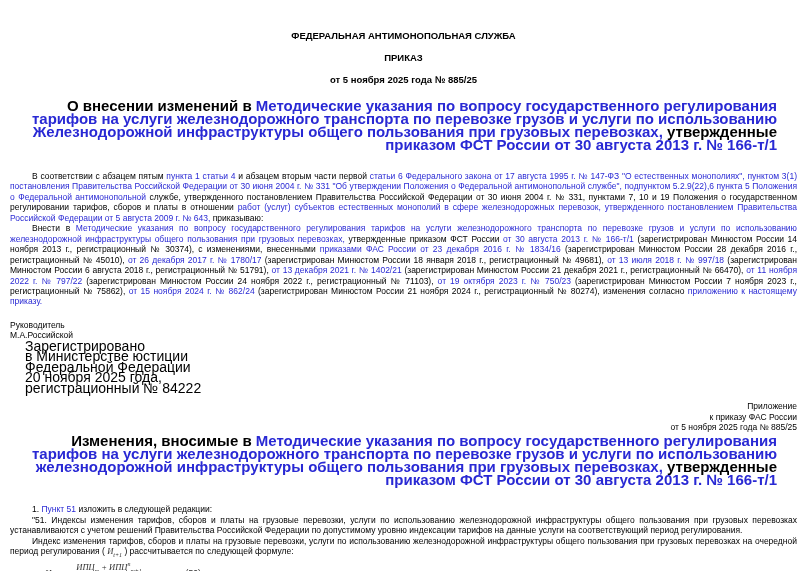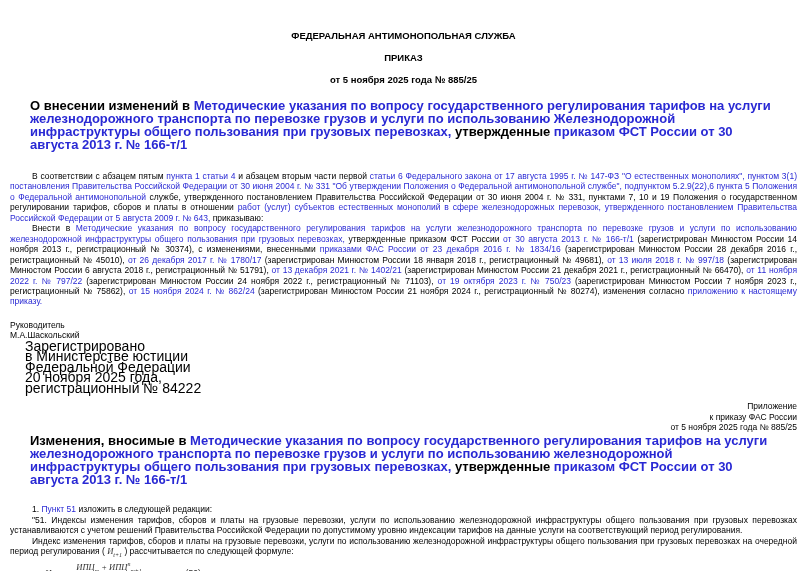--- a/index.html
+++ b/index.html
@@ -4,21 +4,21 @@
 <style>
   html,body{margin:0;padding:0;background:#ffffff;}
   body{
     width:807px;height:571px;overflow:hidden;
     font-family:"Liberation Sans", sans-serif;
     color:#000;
     -webkit-font-smoothing:antialiased;
   }
   .page{padding:30px 10px 0 10px;}
   .hdr{font-size:9.5px;font-weight:bold;text-align:center;line-height:11px;margin:0 0 11px 0;}
-  .title{font-size:13px;font-weight:bold;text-align:left;line-height:13px;margin:14px 20px 0 20px;}
+  .title{font-size:15px;font-weight:bold;text-align:right;line-height:13px;margin:14px 20px 0 20px;}
   .para{font-size:8.5px;line-height:10.45px;text-align:justify;margin:0;text-indent:22px;}
   .para.first{margin-top:20px;}
   .sig{font-size:8.5px;line-height:10.45px;text-align:left;margin:13px 0 0 0;}
   .reg{font-size:14px;line-height:10.45px;margin:0 0 8px 15px;}
   .appref{font-size:8.5px;line-height:10.45px;text-align:right;margin:2px 0 0 0;}
   .apptitle{margin-top:2px;}
   .item{margin-top:18px;}
   .lnk{color:#2929d4;}
   .run{color:#000;}
   .math{font-family:"Liberation Serif", serif;font-style:italic;color:#2b2b2b;}
@@ -41,21 +41,21 @@
   <p class="hdr">от 5 ноября 2025 года № 885/25</p>
 
   <p class="title"><span class="run">О внесении изменений в </span><span class="lnk">Методические указания по вопросу государственного регулирования тарифов на услуги железнодорожного транспорта по перевозке грузов и услуги по использованию Железнодорожной инфраструктуры общего пользования при грузовых перевозках,</span><span class="run"> утвержденные </span><span class="lnk">приказом ФСТ России от 30 августа 2013 г. № 166-т/1</span></p>
 
   <p class="para first"><span class="run">В соответствии с абзацем пятым </span><span class="lnk">пункта 1 статьи 4</span><span class="run"> и абзацем вторым части первой </span><span class="lnk">статьи 6 Федерального закона от 17 августа 1995 г. № 147-ФЗ "О естественных монополиях", пунктом 3(1) постановления Правительства Российской Федерации от 30 июня 2004 г. № 331 "Об утверждении Положения о Федеральной антимонопольной службе", подпунктом 5.2.9(22),6 пункта 5 Положения о Федеральной антимонопольной</span><span class="run"> службе, утвержденного постановлением Правительства Российской Федерации от 30 июня 2004 г. № 331, пунктами 7, 10 и 19 Положения о государственном регулировании тарифов, сборов и платы в отношении </span><span class="lnk">работ (услуг) субъектов естественных монополий в сфере железнодорожных перевозок, утвержденного постановлением Правительства Российской Федерации от 5 августа 2009 г. № 643,</span><span class="run"> приказываю:</span></p>
 
   <p class="para"><span class="run">Внести в </span><span class="lnk">Методические указания по вопросу государственного регулирования тарифов на услуги железнодорожного транспорта по перевозке грузов и услуги по использованию железнодорожной инфраструктуры общего пользования при грузовых перевозках,</span><span class="run"> утвержденные приказом ФСТ России </span><span class="lnk">от 30 августа 2013 г. № 166-т/1</span><span class="run"> (зарегистрирован Минюстом России 14 ноября 2013 г., регистрационный № 30374), с изменениями, внесенными </span><span class="lnk">приказами ФАС России от 23 декабря 2016 г. № 1834/16</span><span class="run"> (зарегистрирован Минюстом России 28 декабря 2016 г., регистрационный № 45010), </span><span class="lnk">от 26 декабря 2017 г. № 1780/17</span><span class="run"> (зарегистрирован Минюстом России 18 января 2018 г., регистрационный № 49681), </span><span class="lnk">от 13 июля 2018 г. № 997/18</span><span class="run"> (зарегистрирован Минюстом России 6 августа 2018 г., регистрационный № 51791), </span><span class="lnk">от 13 декабря 2021 г. № 1402/21</span><span class="run"> (зарегистрирован Минюстом России 21 декабря 2021 г., регистрационный № 66470), </span><span class="lnk">от 11 ноября 2022 г. № 797/22</span><span class="run"> (зарегистрирован Минюстом России 24 ноября 2022 г., регистрационный № 71103), </span><span class="lnk">от 19 октября 2023 г. № 750/23</span><span class="run"> (зарегистрирован Минюстом России 7 ноября 2023 г., регистрационный № 75862), </span><span class="lnk">от 15 ноября 2024 г. № 862/24</span><span class="run"> (зарегистрирован Минюстом России 21 ноября 2024 г., регистрационный № 80274), изменения согласно </span><span class="lnk">приложению к настоящему приказу.</span></p>
 
   <div class="sig">
     <div>Руководитель</div>
-    <div>М.А.Шаскольский</div>
+    <div>М.А.Российской</div>
   </div>
 
   <div class="reg">
     <div>Зарегистрировано</div>
     <div>в Министерстве юстиции</div>
     <div>Федеральной Федерации</div>
     <div>20 ноября 2025 года,</div>
     <div>регистрационный № 84222</div>
   </div>
 

